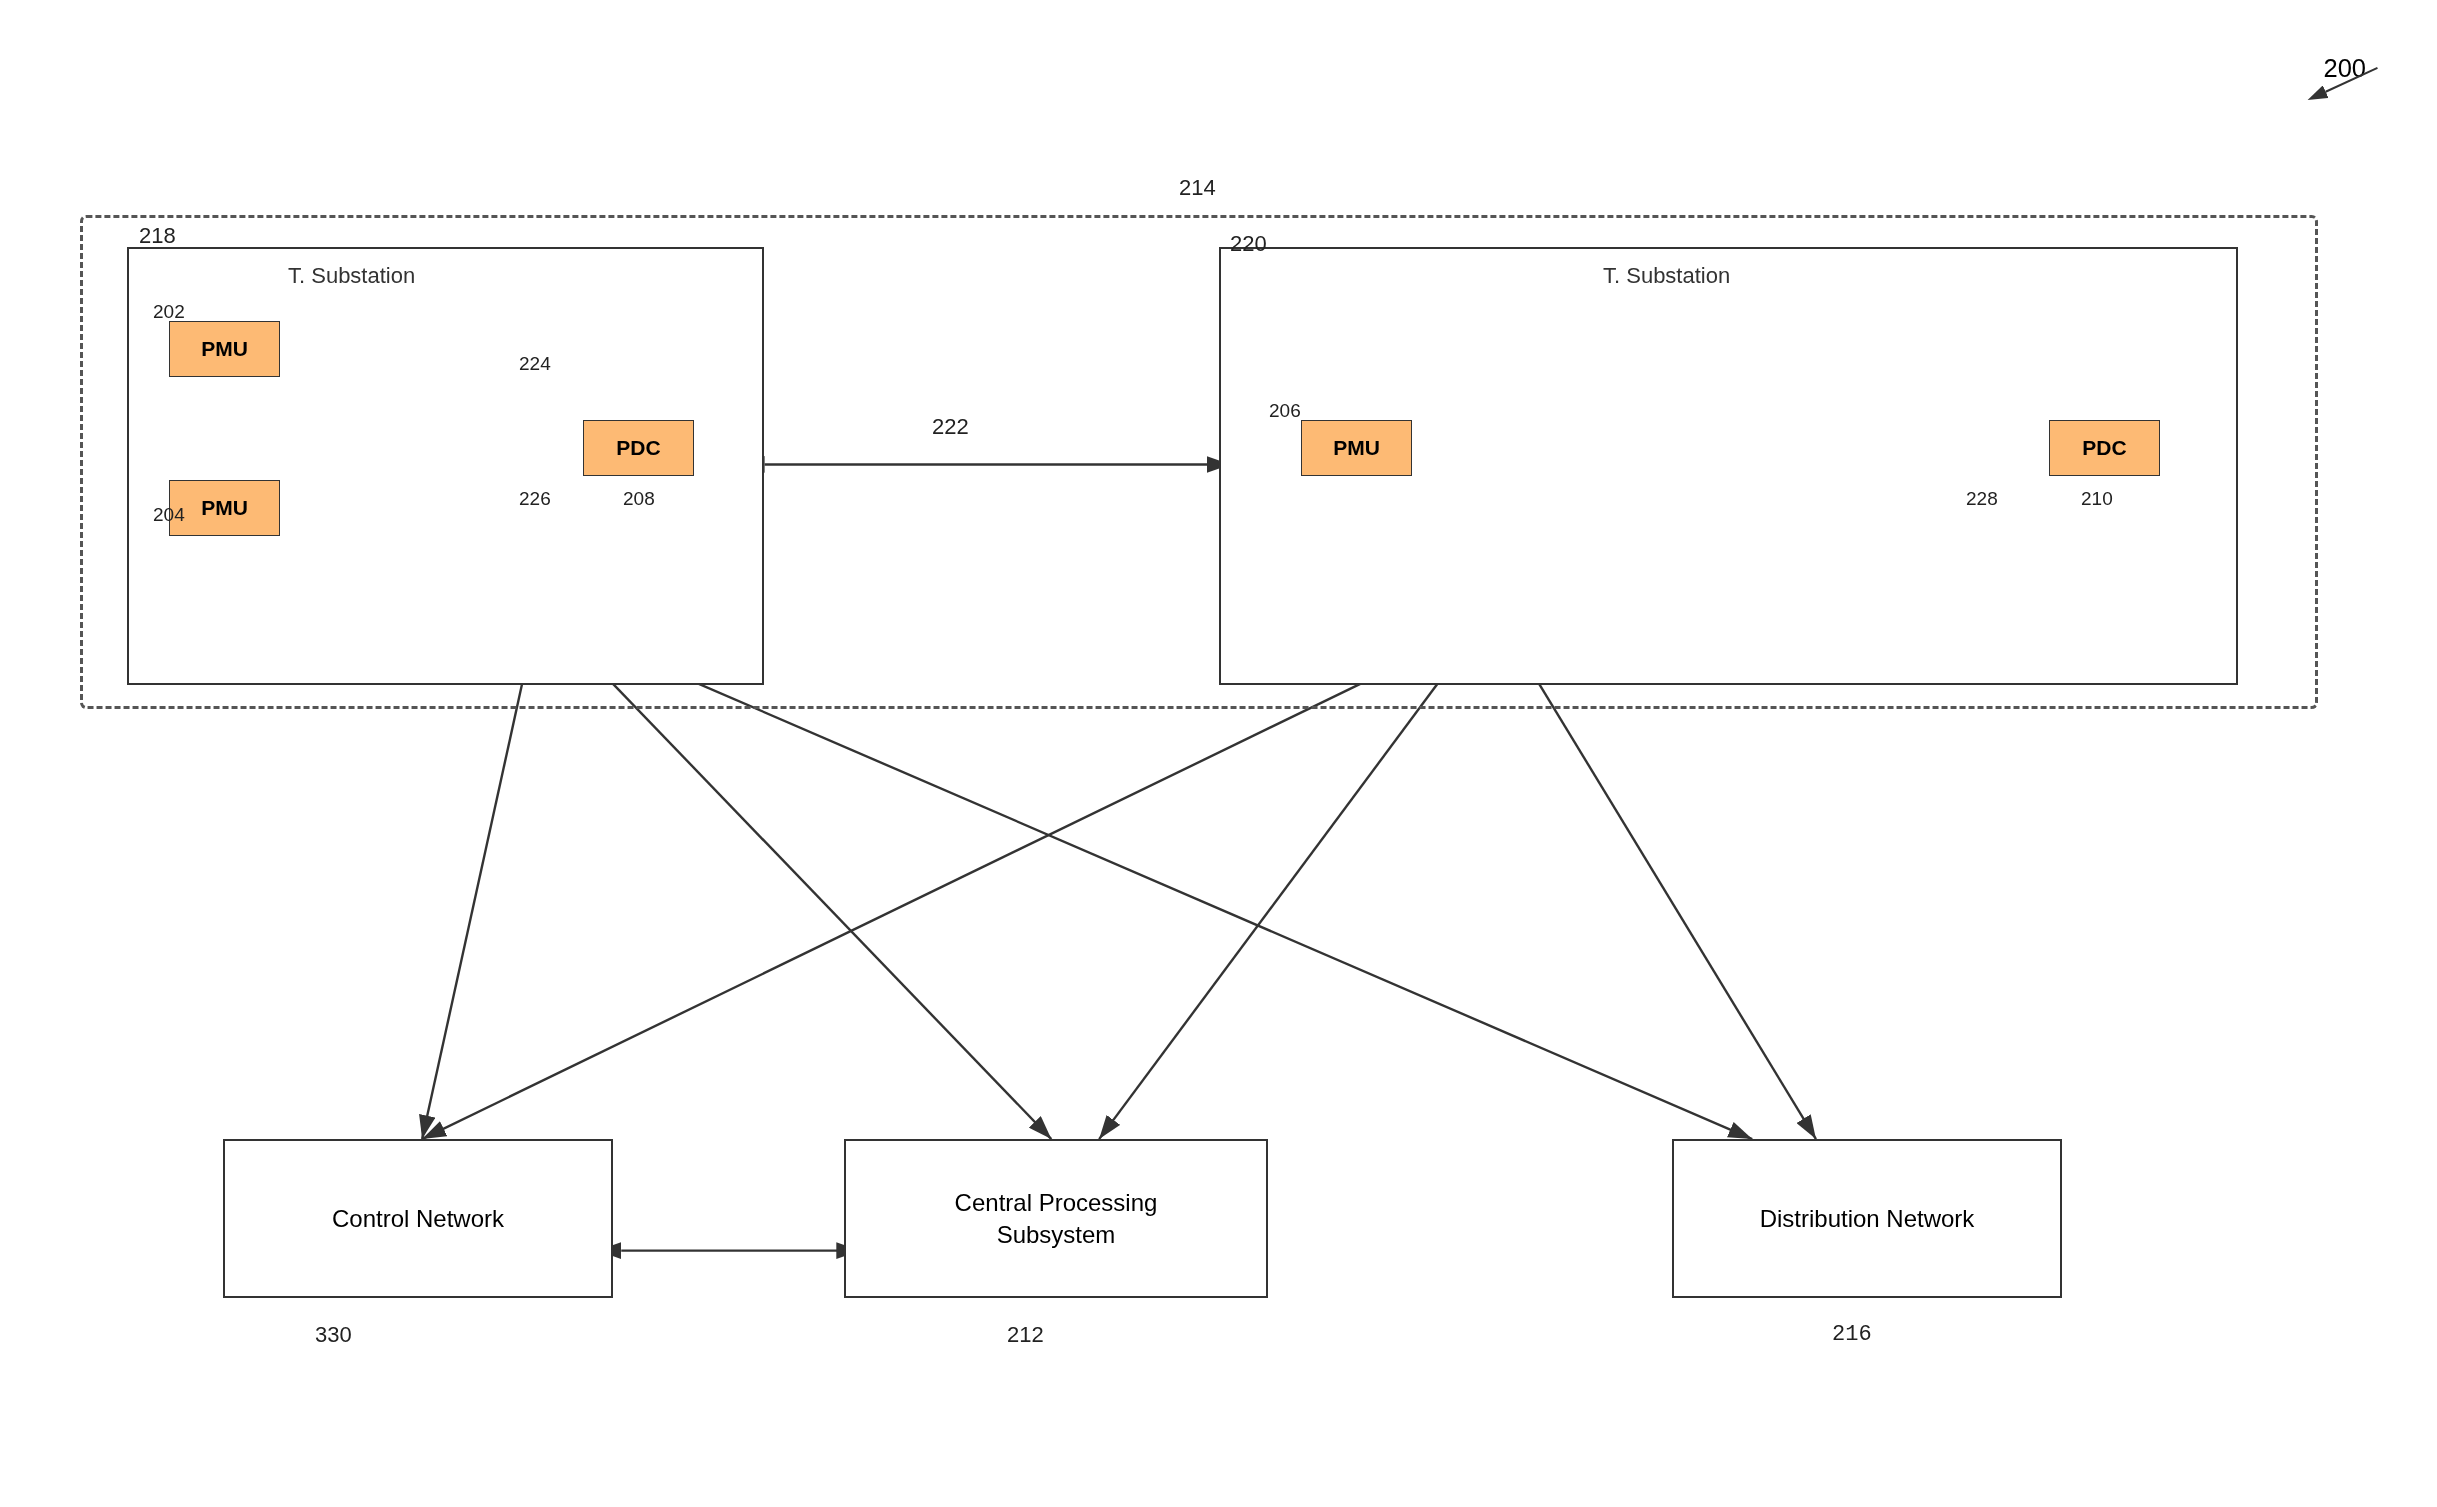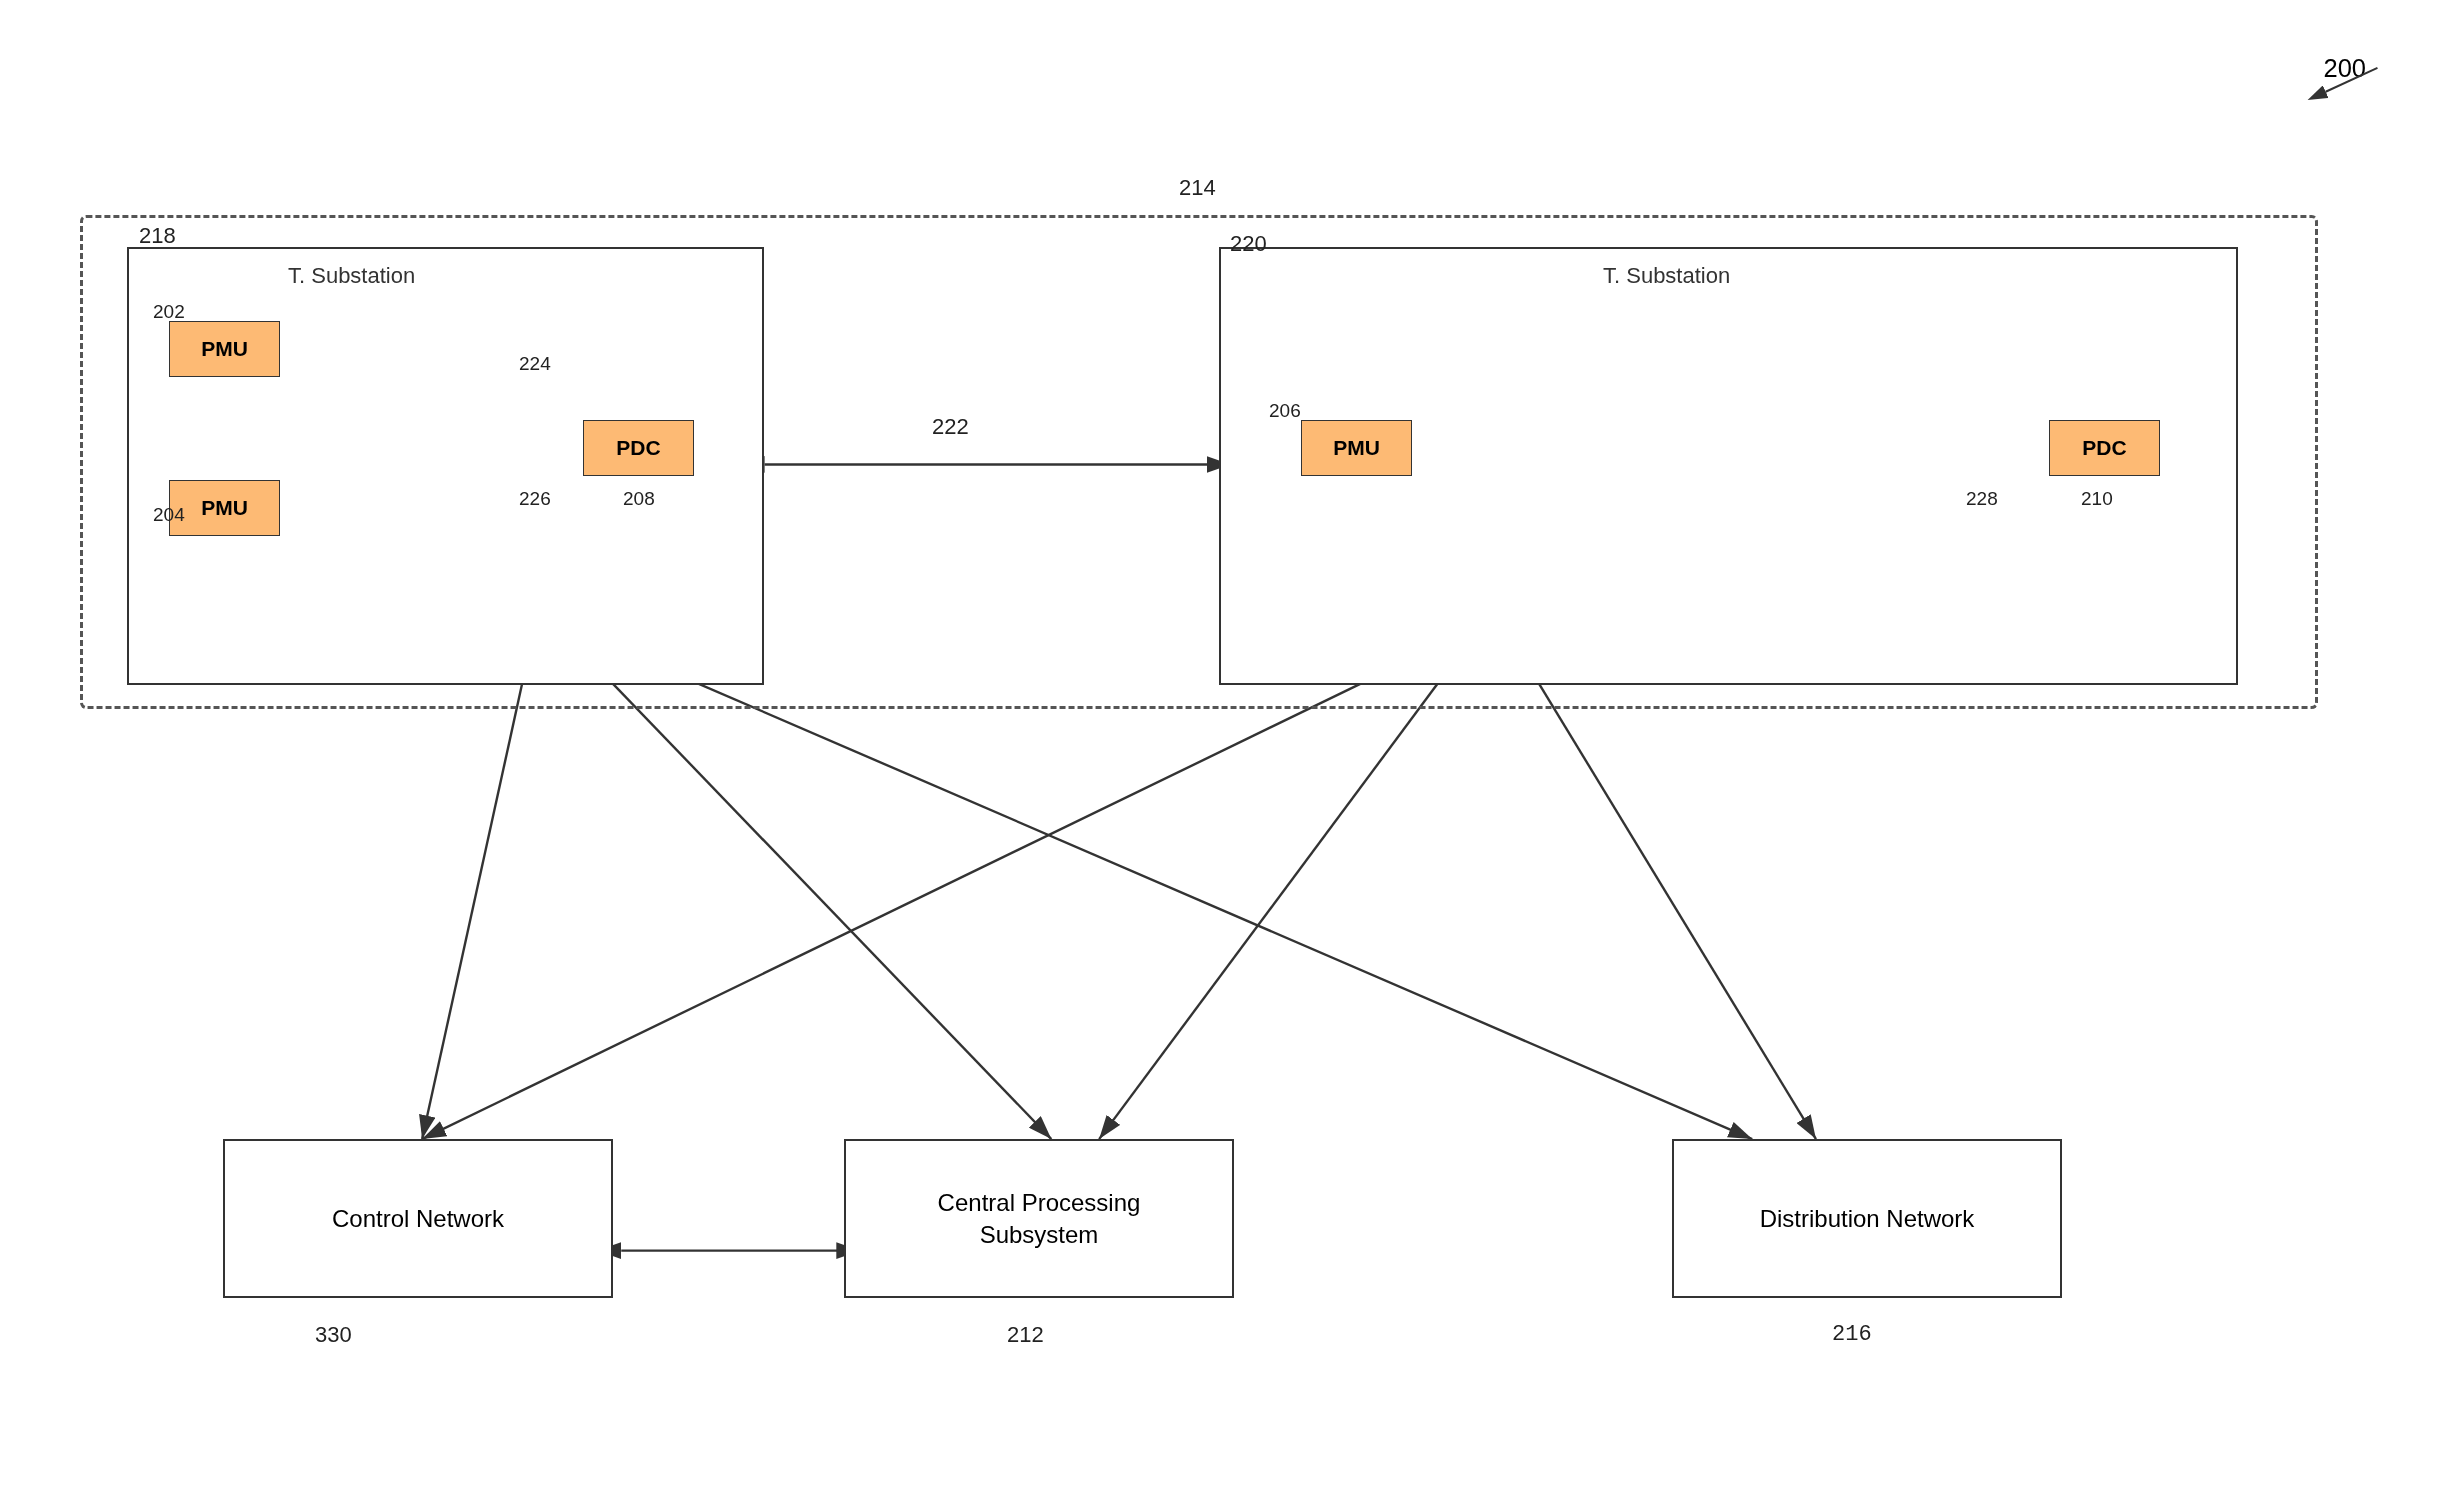--- a/index.html
+++ b/index.html
@@ -215,21 +215,21 @@
   </div>
 
   <div class="bottom-box" style="top:1139px; left:223px; width:390px; height:159px;">
     <span>Control Network</span>
   </div>
 
   <div class="ref-label" style="top:1322px; left:315px;">
     <span>330</span>
   </div>
 
-  <div class="bottom-box" style="top:1139px; left:844px; width:390px; height:159px;">
+  <div class="bottom-box" style="top:1139px; left:844px; width:424px; height:159px;">
     <span style="white-space: pre-line;">Central Processing
 Subsystem</span>
   </div>
 
   <div class="ref-label" style="top:1322px; left:1007px;">
     <span>212</span>
   </div>
 
   <div class="bottom-box" style="top:1139px; left:1672px; width:390px; height:159px;">
     <span>Distribution Network</span>

